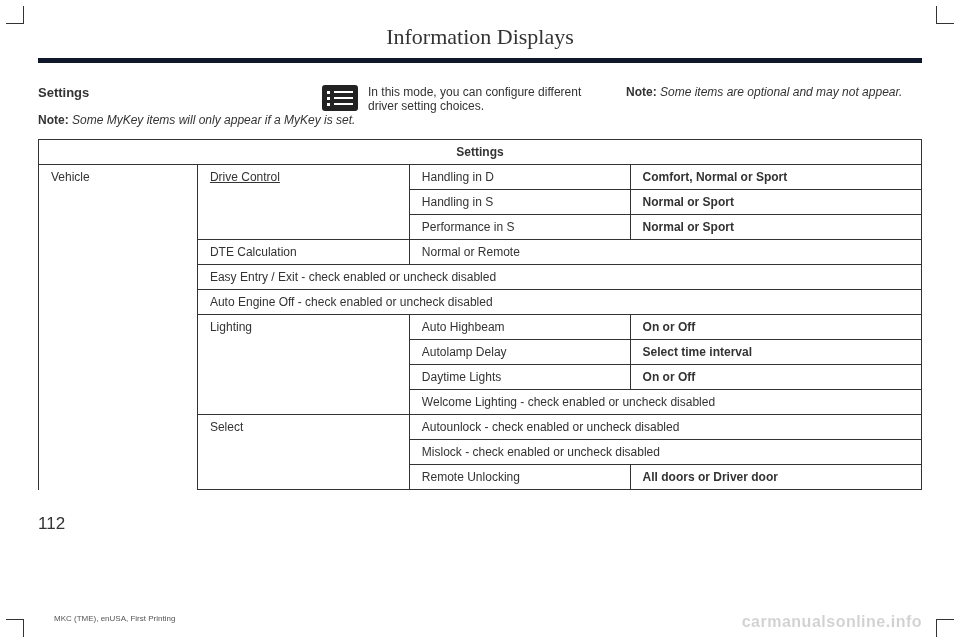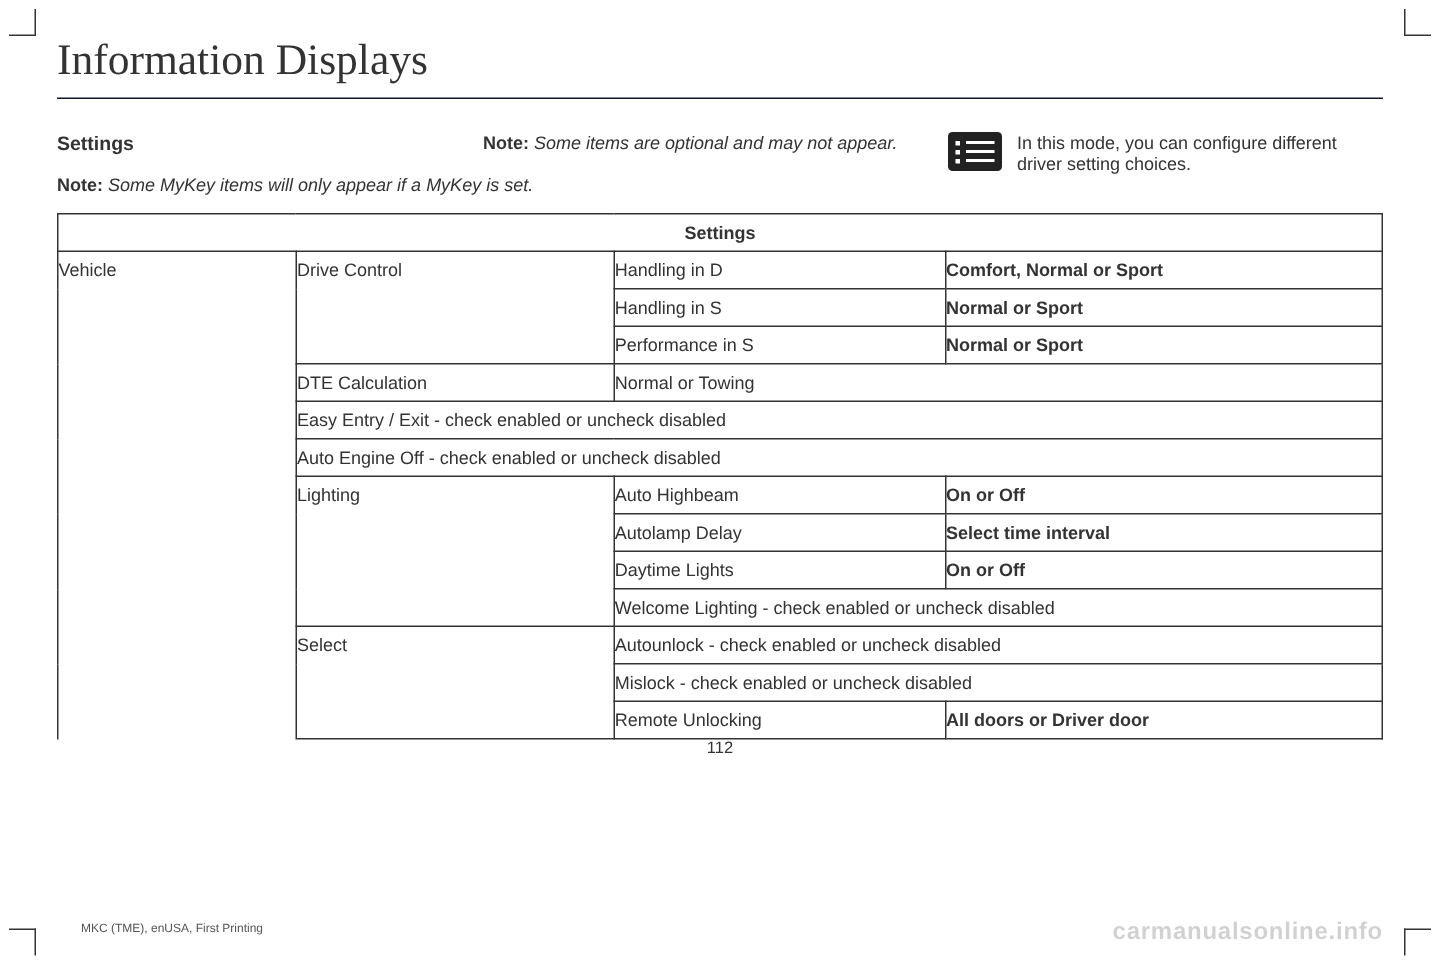--- a/index.html
+++ b/index.html
@@ -17,24 +17,25 @@
       position: absolute;
       width: 18px;
       height: 18px;
     }
     .crop-tl { top: 6px; left: 6px; border-right: 1px solid #333; border-bottom: 1px solid #333; }
     .crop-tr { top: 6px; right: 6px; border-left: 1px solid #333; border-bottom: 1px solid #333; }
     .crop-bl { bottom: 6px; left: 6px; border-right: 1px solid #333; border-top: 1px solid #333; }
     .crop-br { bottom: 6px; right: 6px; border-left: 1px solid #333; border-top: 1px solid #333; }
     .page-title {
       font-family: Georgia, 'Times New Roman', serif;
-      font-size: 29px;
+      font-size: 22px;
       font-weight: normal;
+      text-align: center;
       padding: 6px 0 8px 0;
-      border-bottom: 1px solid #0f172a;
+      border-bottom: 5px solid #0f172a;
     }
     .intro-row {
       display: flex;
       margin-top: 22px;
       gap: 14px;
     }
     .intro-col { flex: 1; }
     .intro-col.c1 { flex: 0 0 270px; }
     .intro-col.c2 { flex: 0 0 290px; display: flex; gap: 10px; }
     .intro-col.c3 { flex: 1; }
@@ -64,29 +65,30 @@
       font-size: 12px;
     }
     .settings-table th {
       border: 1px solid #333;
       padding: 5px 8px;
       font-weight: bold;
       text-align: center;
     }
     .settings-table td {
       border: 1px solid #333;
-      padding: 5px 0;
+      padding: 5px 12px;
       vertical-align: top;
       text-align: left;
     }
     .settings-table td.center { text-align: left; font-weight: bold; }
     .settings-table td.col-vehicle { border-bottom: none; vertical-align: top; }
     .page-num {
-      text-align: center;
-      font-size: 11px;
+      text-align: left;
+      font-size: 17px;
+      margin-top: 24px;
     }
     .footer-left {
       position: absolute;
       bottom: 20px;
       left: 38px;
       font-size: 8px;
       color: #555;
       padding-left: 16px;
     }
     .watermark {
@@ -105,70 +107,70 @@
 <div class="crop-tl"></div>
 <div class="crop-tr"></div>
 <div class="crop-bl"></div>
 <div class="crop-br"></div>
 
 <h1 class="page-title">Information Displays</h1>
 
 <div class="intro-row">
   <div class="intro-col c1">
     <div class="heading-bold">Settings</div>
-  </div>
-  <div class="intro-col c3">
-    <span class="note-label">Note:</span><span class="note-text"> Some items are optional and may not appear.</span>
   </div>
   <div class="intro-col c2">
     <div class="list-icon">
       <div class="row">
           <div class="sq"></div>
           <div class="ln"></div>
         </div>
       <div class="row">
           <div class="sq"></div>
           <div class="ln"></div>
         </div>
       <div class="row">
           <div class="sq"></div>
           <div class="ln"></div>
         </div>
     </div>
     <div>In this mode, you can configure different driver setting choices.</div>
   </div>
+  <div class="intro-col c3">
+    <span class="note-label">Note:</span><span class="note-text"> Some items are optional and may not appear.</span>
+  </div>
 </div>
 
 <div class="row2">
   <span class="note-label">Note:</span><span class="note-text"> Some MyKey items will only appear if a MyKey is set.</span>
 </div>
 
 <table class="settings-table">
   <tbody>
       <tr>
         <th colspan="4">Settings</th>
       </tr>
 
   <tr>
     <td rowspan="13" class="col-vehicle" style="width:18%;">Vehicle</td>
-    <td rowspan="3" style="width:24%;">Drive Control</td>
+    <td rowspan="3" style="width:24%;text-decoration:underline;">Drive Control</td>
     <td style="width:25%;margin-top:19px;">Handling in D</td>
     <td class="center">Comfort, Normal or Sport</td>
   </tr>
   <tr>
     <td>Handling in S</td>
     <td class="center">Normal or Sport</td>
   </tr>
   <tr>
     <td>Performance in S</td>
     <td class="center">Normal or Sport</td>
   </tr>
   <tr>
     <td>DTE Calculation</td>
-    <td colspan="2">Normal or Towing</td>
+    <td colspan="2">Normal or Remote</td>
   </tr>
   <tr>
     <td colspan="3">Easy Entry / Exit - check enabled or uncheck disabled</td>
   </tr>
   <tr>
     <td colspan="3">Auto Engine Off - check enabled or uncheck disabled</td>
   </tr>
   <tr>
     <td rowspan="4">Lighting</td>
     <td>Auto Highbeam</td>

